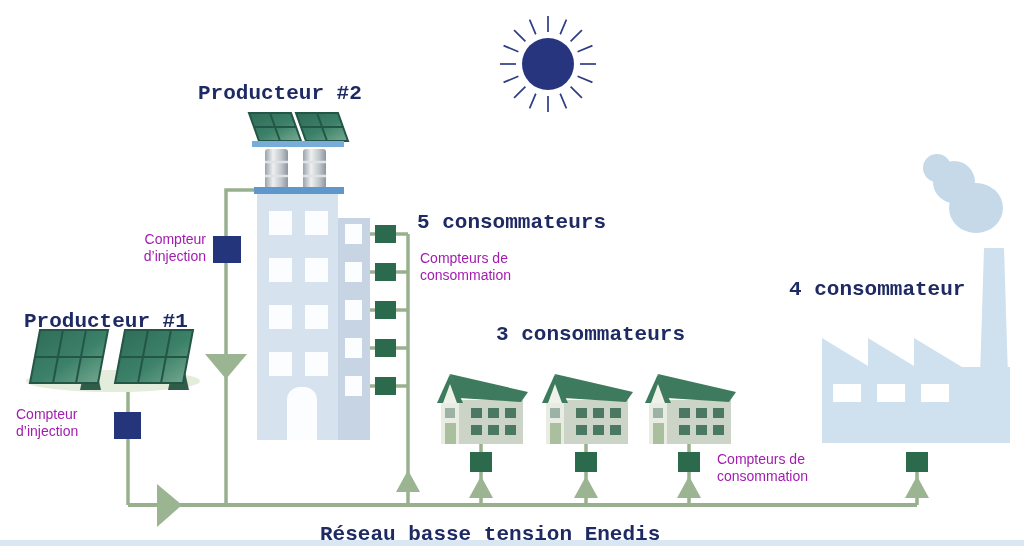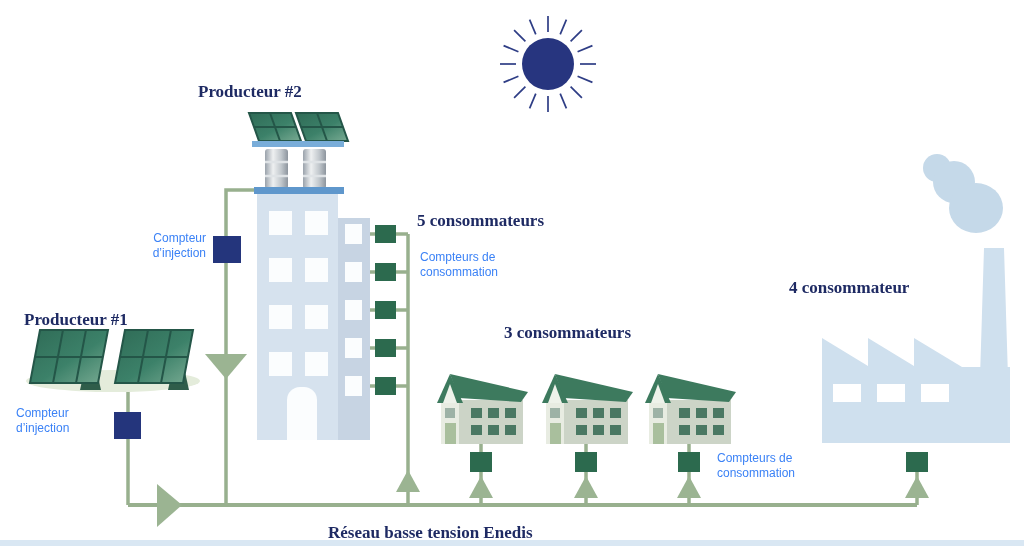--- a/index.html
+++ b/index.html
@@ -2,25 +2,25 @@
 <html><head>
 <meta charset="utf-8">
 <style>
   html,body{margin:0;padding:0;background:#ffffff;}
   .stage{
     position:relative;width:1024px;height:546px;background:#ffffff;overflow:hidden;
     font-family:"Liberation Sans",sans-serif;
   }
   .layer{position:absolute;left:0;top:0;width:1024px;height:546px;}
   .heading{
-    position:absolute;font-family:Liberation Serif, serif;font-weight:bold;
-    font-size:17px;color:#1e2a63;white-space:nowrap;letter-spacing:0px;z-index:6;
+    position:absolute;font-family:Liberation Mono, monospace;font-weight:bold;
+    font-size:21px;color:#1e2a63;white-space:nowrap;letter-spacing:0px;z-index:6;
   }
   .meterlabel{
-    position:absolute;font-size:12px;color:#3b82f6;line-height:1.24;z-index:6;
+    position:absolute;font-size:14px;color:#a21caf;line-height:1.24;z-index:6;
   }
   .meterlabel span{display:block;}
   .meter{position:absolute;z-index:5;}
   .meter.injection{background:#24357c;}
   .meter.consumption{background:#2c6a4e;}
   .bottom-strip{position:absolute;left:0;top:540px;width:1024px;height:6px;background:#d9e7f3;z-index:1;}
 </style>
 </head>
 <body>
 
@@ -193,23 +193,23 @@
   <div class="meter consumption" style="left:375px;top:377px;width:21px;height:18px;"></div>
 
   <div class="meter consumption" style="left:470px;top:452px;width:22px;height:20px;"></div>
   <div class="meter consumption" style="left:575px;top:452px;width:22px;height:20px;"></div>
   <div class="meter consumption" style="left:678px;top:452px;width:22px;height:20px;"></div>
   <div class="meter consumption" style="left:906px;top:452px;width:22px;height:20px;"></div>
 
   <div class="heading" style="left:198px;top:82px;">Producteur #2</div>
   <div class="heading" style="left:24px;top:310px;">Producteur #1</div>
   <div class="heading" style="left:417px;top:211px;">5 consommateurs</div>
-  <div class="heading" style="left:496px;top:323px;margin-left:8px;">3 consommateurs</div>
+  <div class="heading" style="left:496px;top:323px;">3 consommateurs</div>
   <div class="heading" style="left:789px;top:278px;">4 consommateur</div>
-  <div class="heading" style="left:328px;top:523px;">Réseau basse tension Enedis</div>
+  <div class="heading" style="left:320px;top:523px;">Réseau basse tension Enedis</div>
 
   <div class="meterlabel" style="left:106px;top:231px;width:100px;text-align:right;">
     <span>Compteur</span>
     <span>d’injection</span>
   </div>
   <div class="meterlabel" style="left:16px;top:406px;width:92px;">
     <span>Compteur</span>
     <span>d’injection</span>
   </div>
   <div class="meterlabel" style="left:420px;top:250px;width:140px;">

